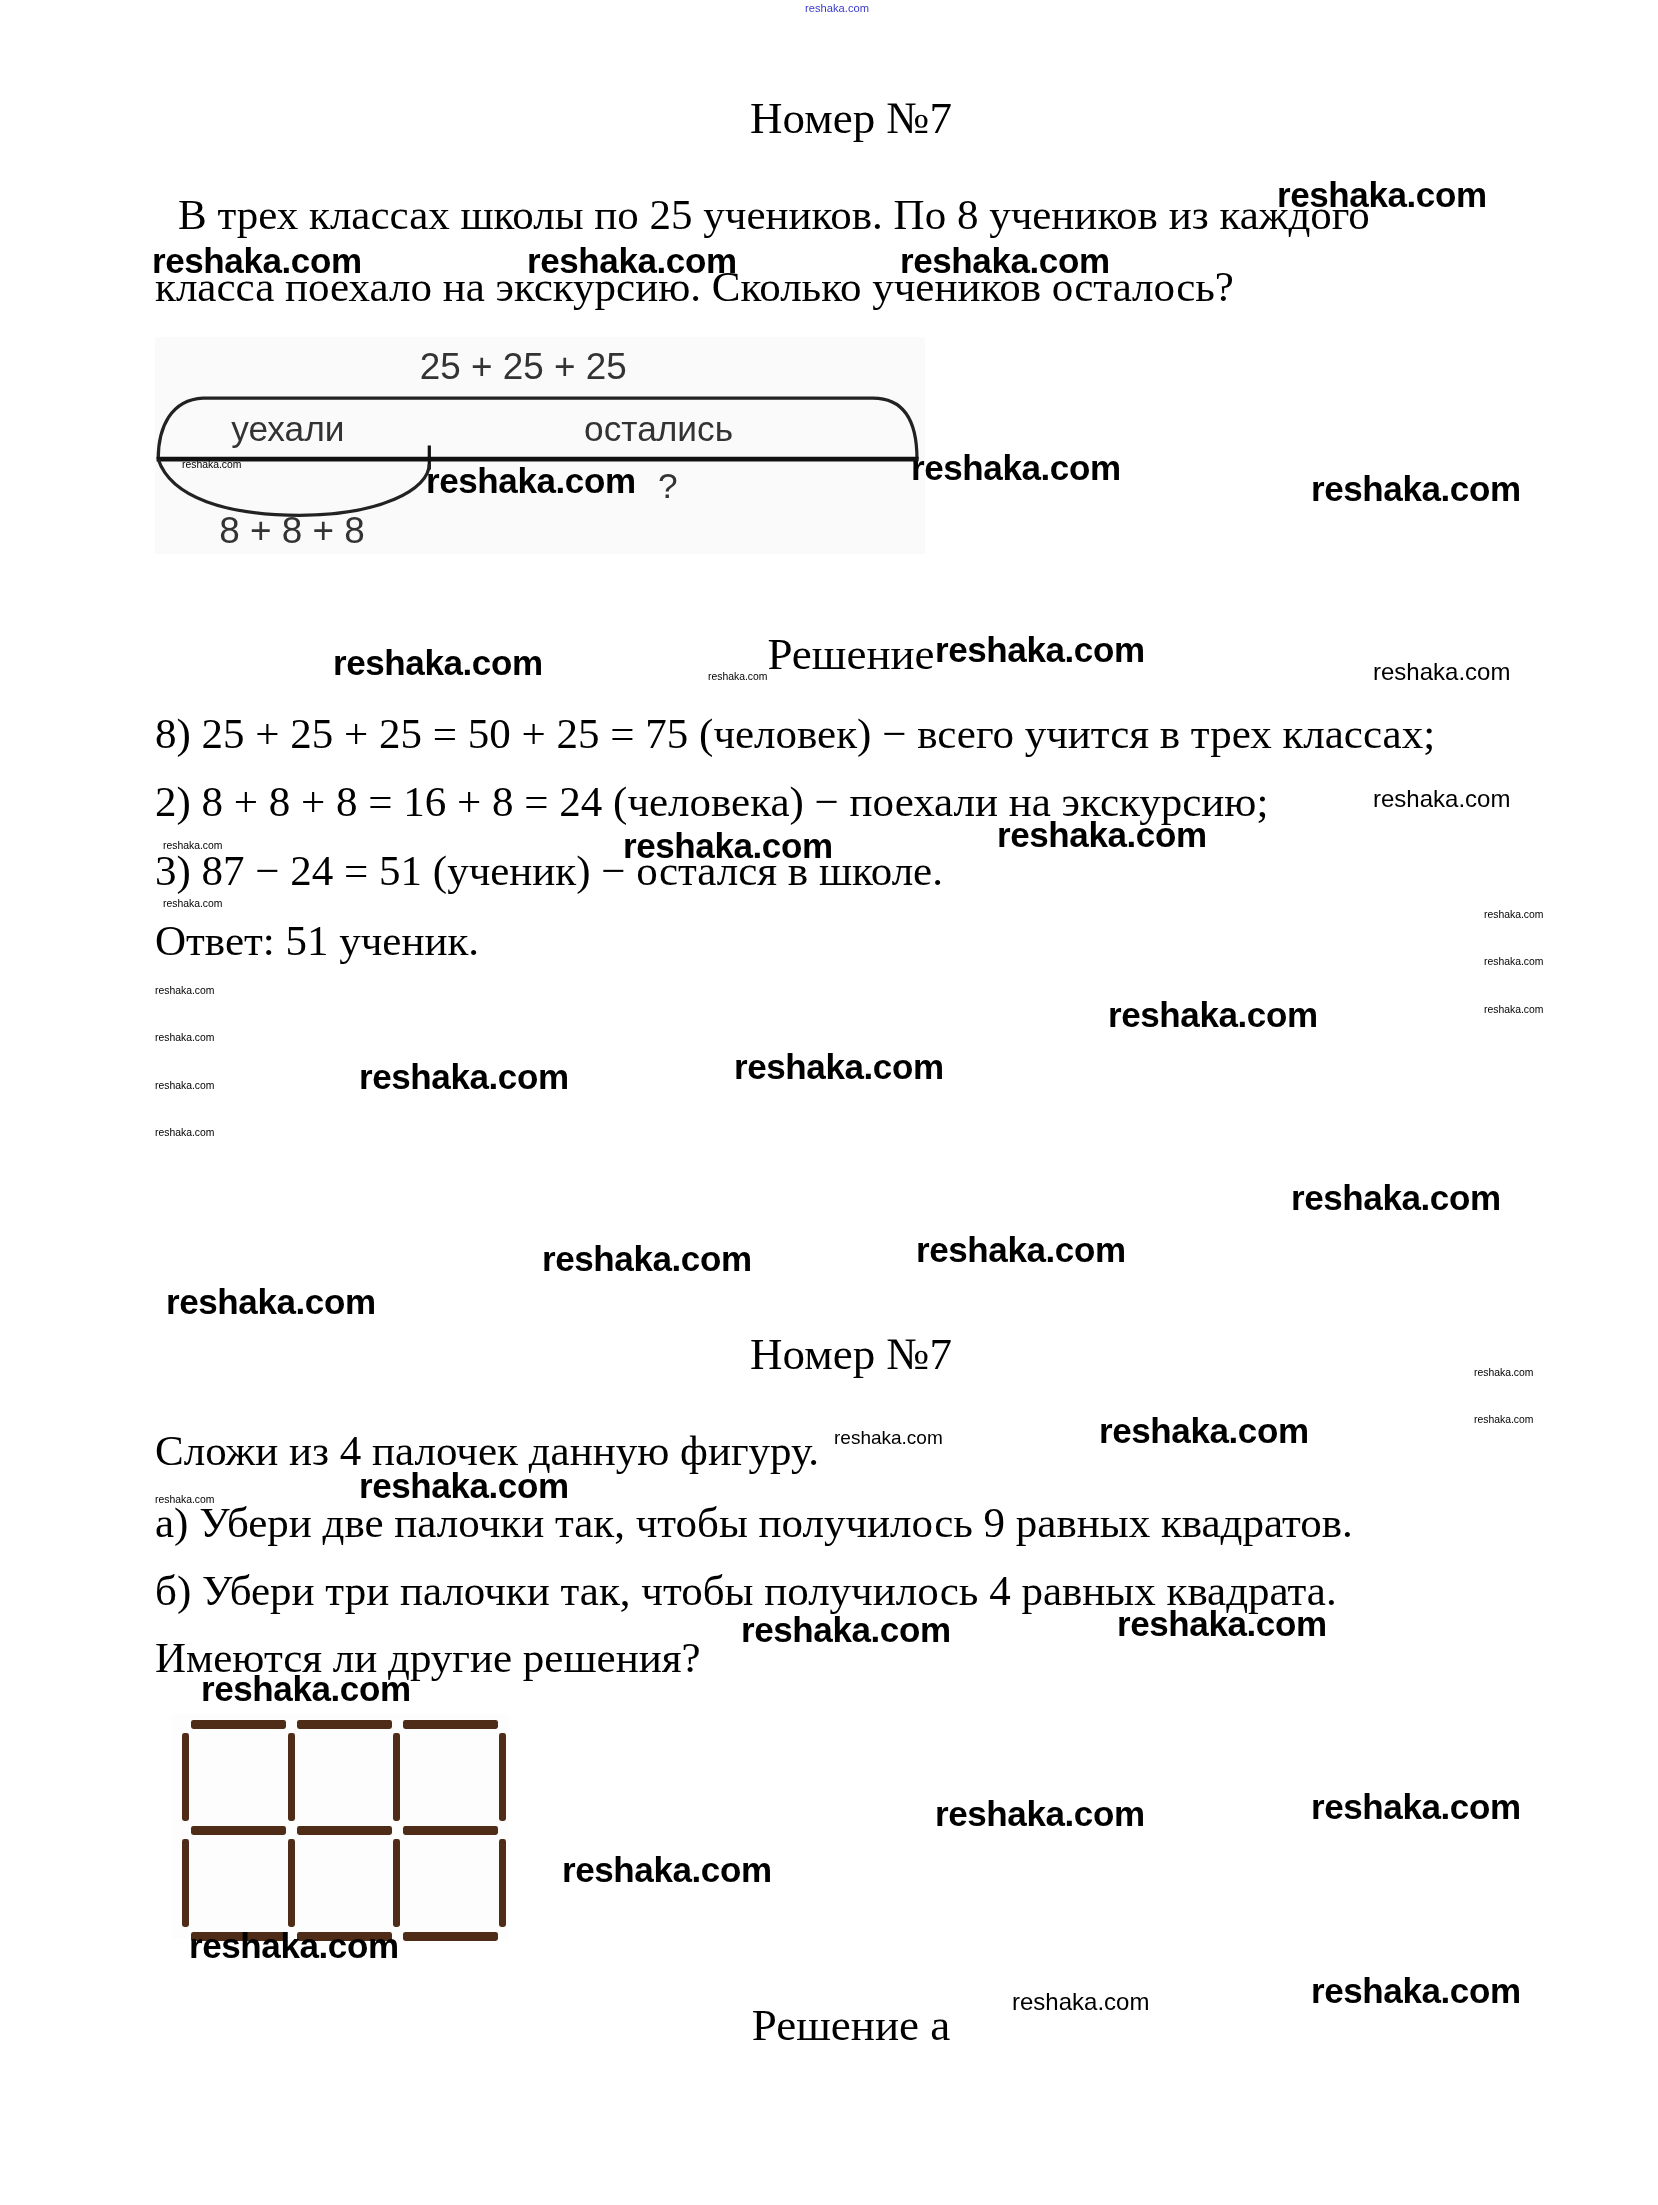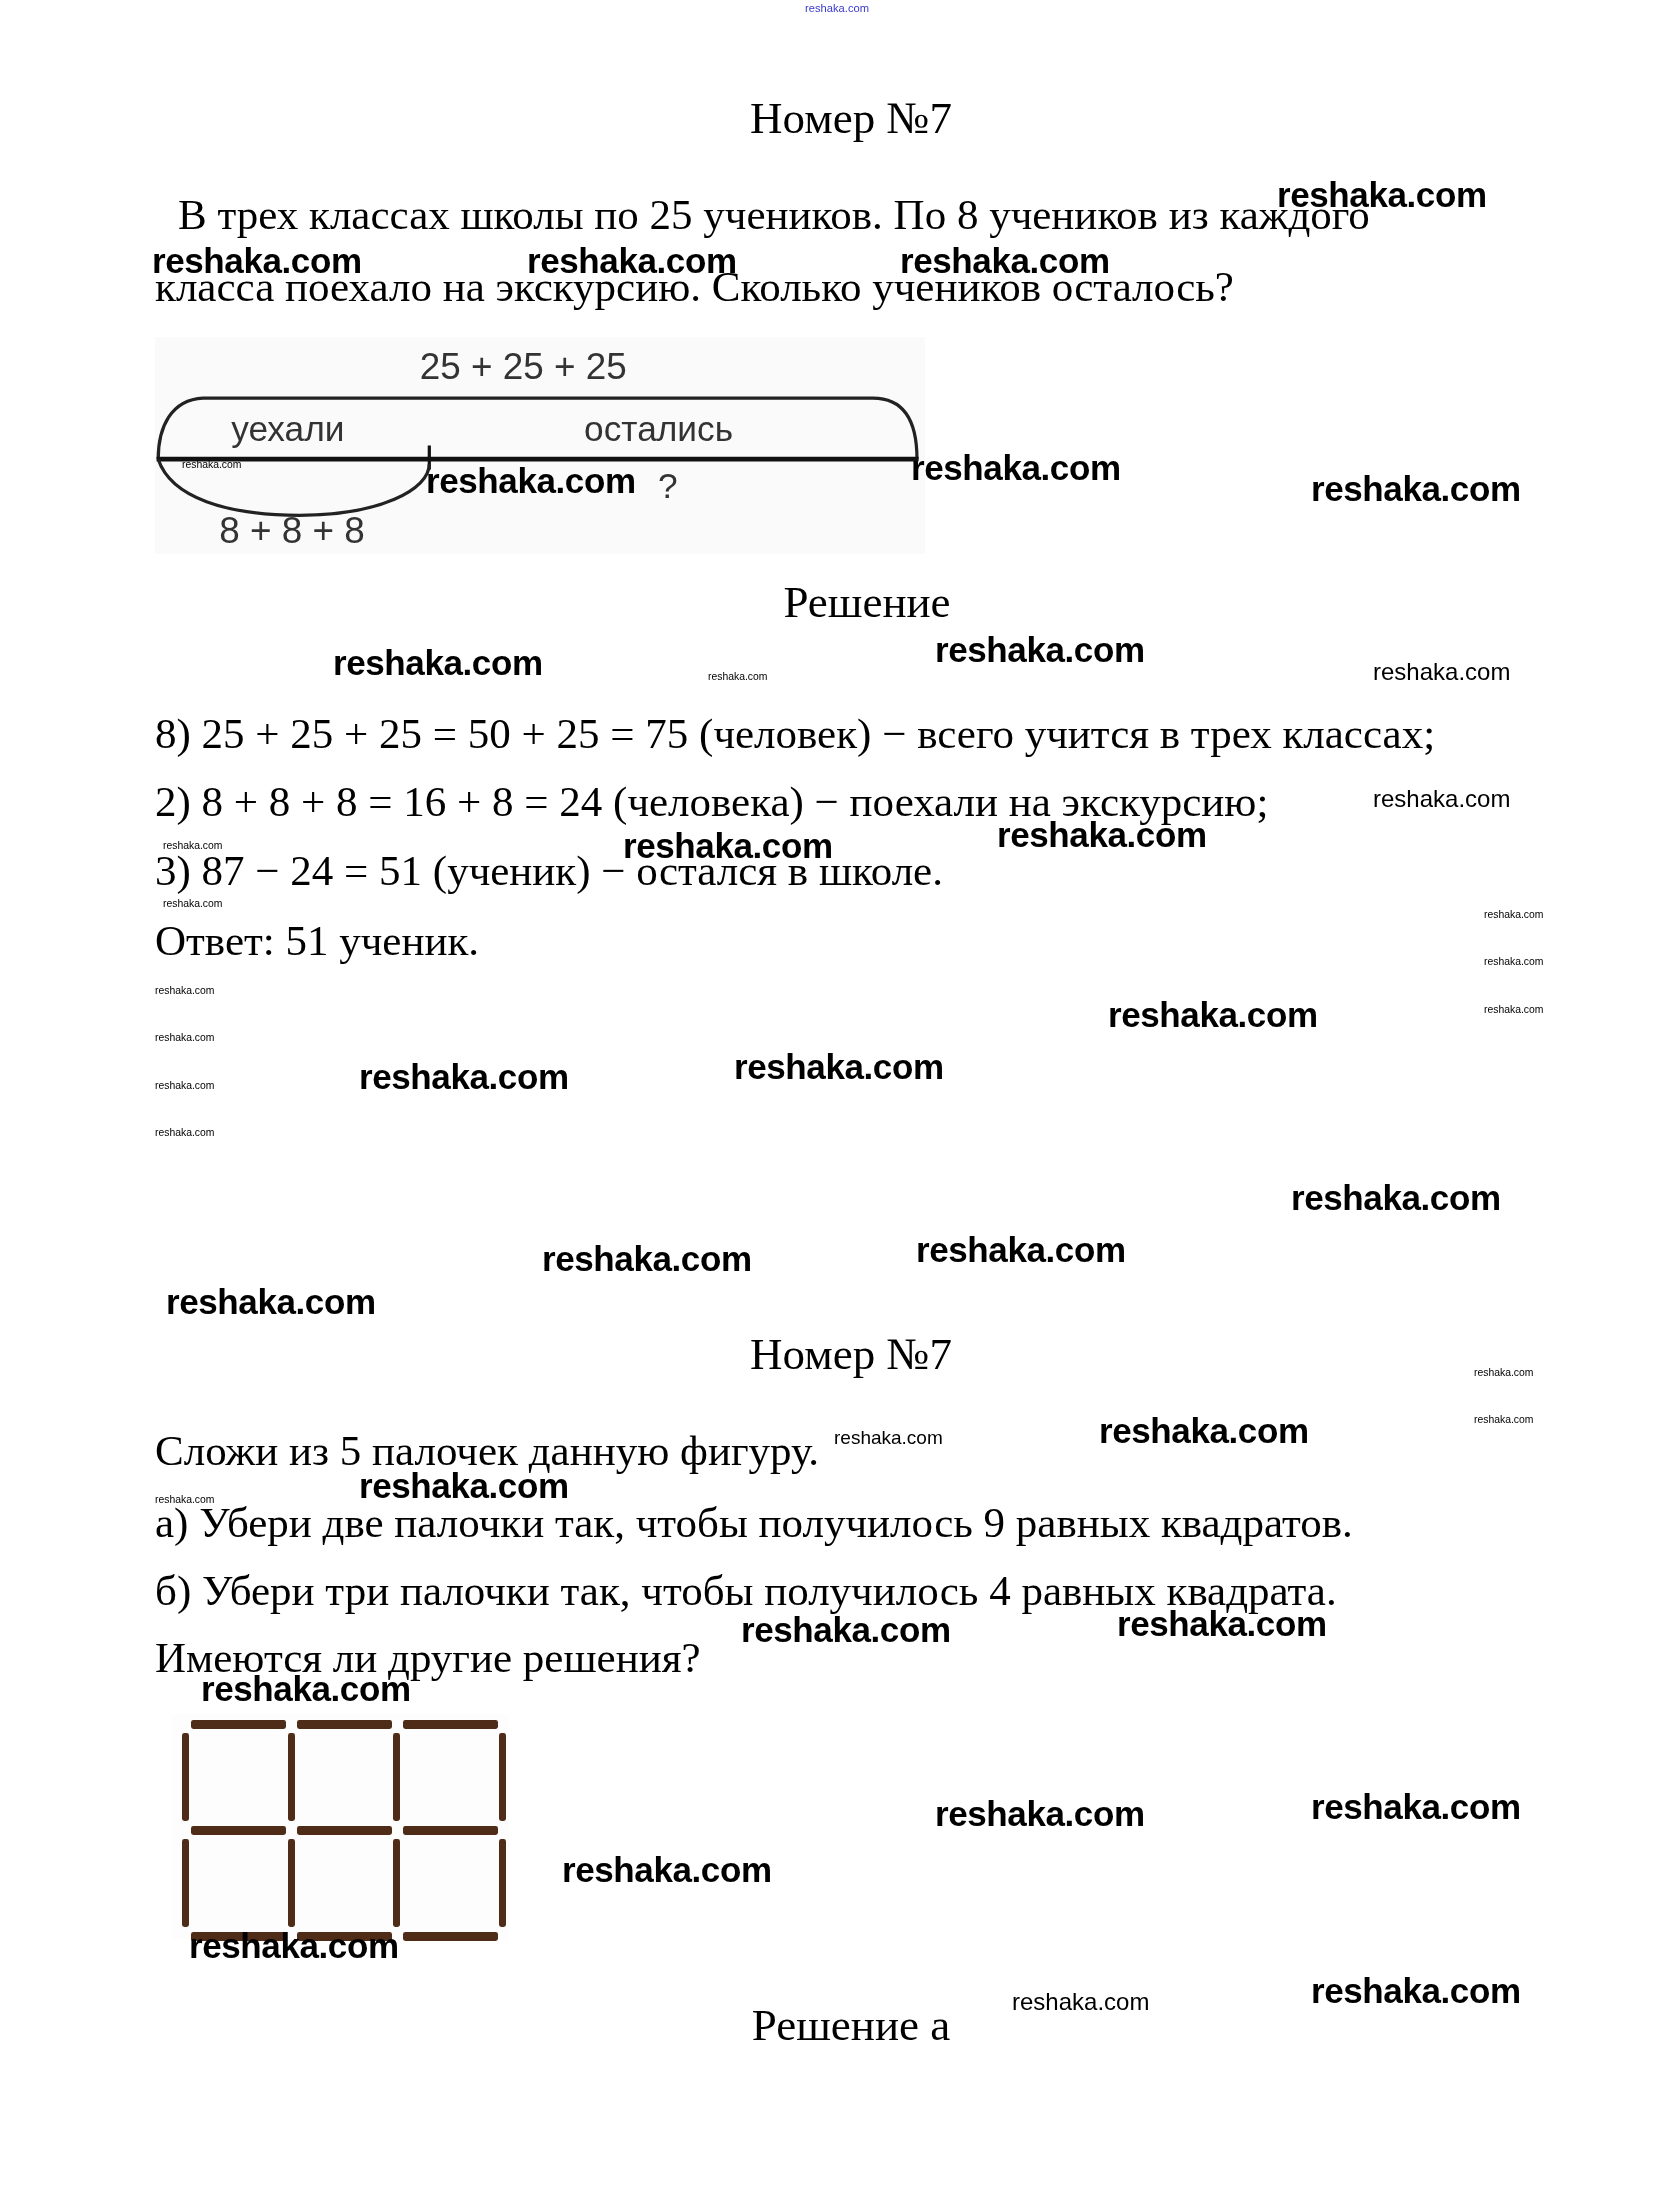--- a/index.html
+++ b/index.html
@@ -43,30 +43,30 @@
 
     <path d="M 4 152 C 20 200, 90 222, 180 222 C 280 222, 342 190, 342 158" fill="none" stroke="#222" stroke-width="4"></path>
     <text class="diag-text" x="330" y="52" font-size="46">25 + 25 + 25</text>
     <text class="diag-text" x="95" y="130" font-size="44">уехали</text>
     <text class="diag-text" x="535" y="130" font-size="44">остались</text>
     <text class="diag-text" x="80" y="257" font-size="46">8 + 8 + 8</text>
     <text class="diag-text" x="627" y="200" font-size="44">?</text>
   </svg>
 </div>
 
-<div class="abs serif heading" style="left:851px; top:576px;margin-left:16px;">Решение</div>
+<div class="abs serif heading" style="left:851px; top:628px;">Решение</div>
 
 <div class="abs serif line" style="top:709px;">8) 25 + 25 + 25 = 50 + 25 = 75 (человек) − всего учится в трех классах;</div>
 <div class="abs serif line" style="top:777px;">2) 8 + 8 + 8 = 16 + 8 = 24 (человека) − поехали на экскурсию;</div>
 <div class="abs serif line" style="top:846px;">3) 87 − 24 = 51 (ученик) − остался в школе.</div>
 <div class="abs serif line" style="top:916px;">Ответ: 51 ученик.</div>
 
 <div class="abs serif heading" style="left:851px; top:1328px;">Номер №7</div>
 
-<div class="abs serif line" style="top:1426px;">Сложи из 5 палочек данную фигуру.</div>
+<div class="abs serif line" style="top:1426px;">Сложи из 4 палочек данную фигуру.</div>
 <div class="abs serif line" style="top:1498px;">а) Убери две палочки так, чтобы получилось 9 равных квадратов.</div>
 <div class="abs serif line" style="top:1566px;">б) Убери три палочки так, чтобы получилось 4 равных квадрата.</div>
 <div class="abs serif line" style="top:1633px;">Имеются ли другие решения?</div>
 
 <div id="sticks">
     <div class="stick h" style="left: 19px; top: 6.4px; background: rgb(78, 44, 24);"></div>
     <div class="stick h" style="left: 125px; top: 6.4px; background: rgb(78, 44, 24);"></div>
     <div class="stick h" style="left: 231px; top: 6.4px; background: rgb(78, 44, 24);"></div>
     <div class="stick h" style="left: 19px; top: 112px; background: rgb(78, 44, 24);"></div>
     <div class="stick h" style="left: 125px; top: 112px; background: rgb(78, 44, 24);"></div>

